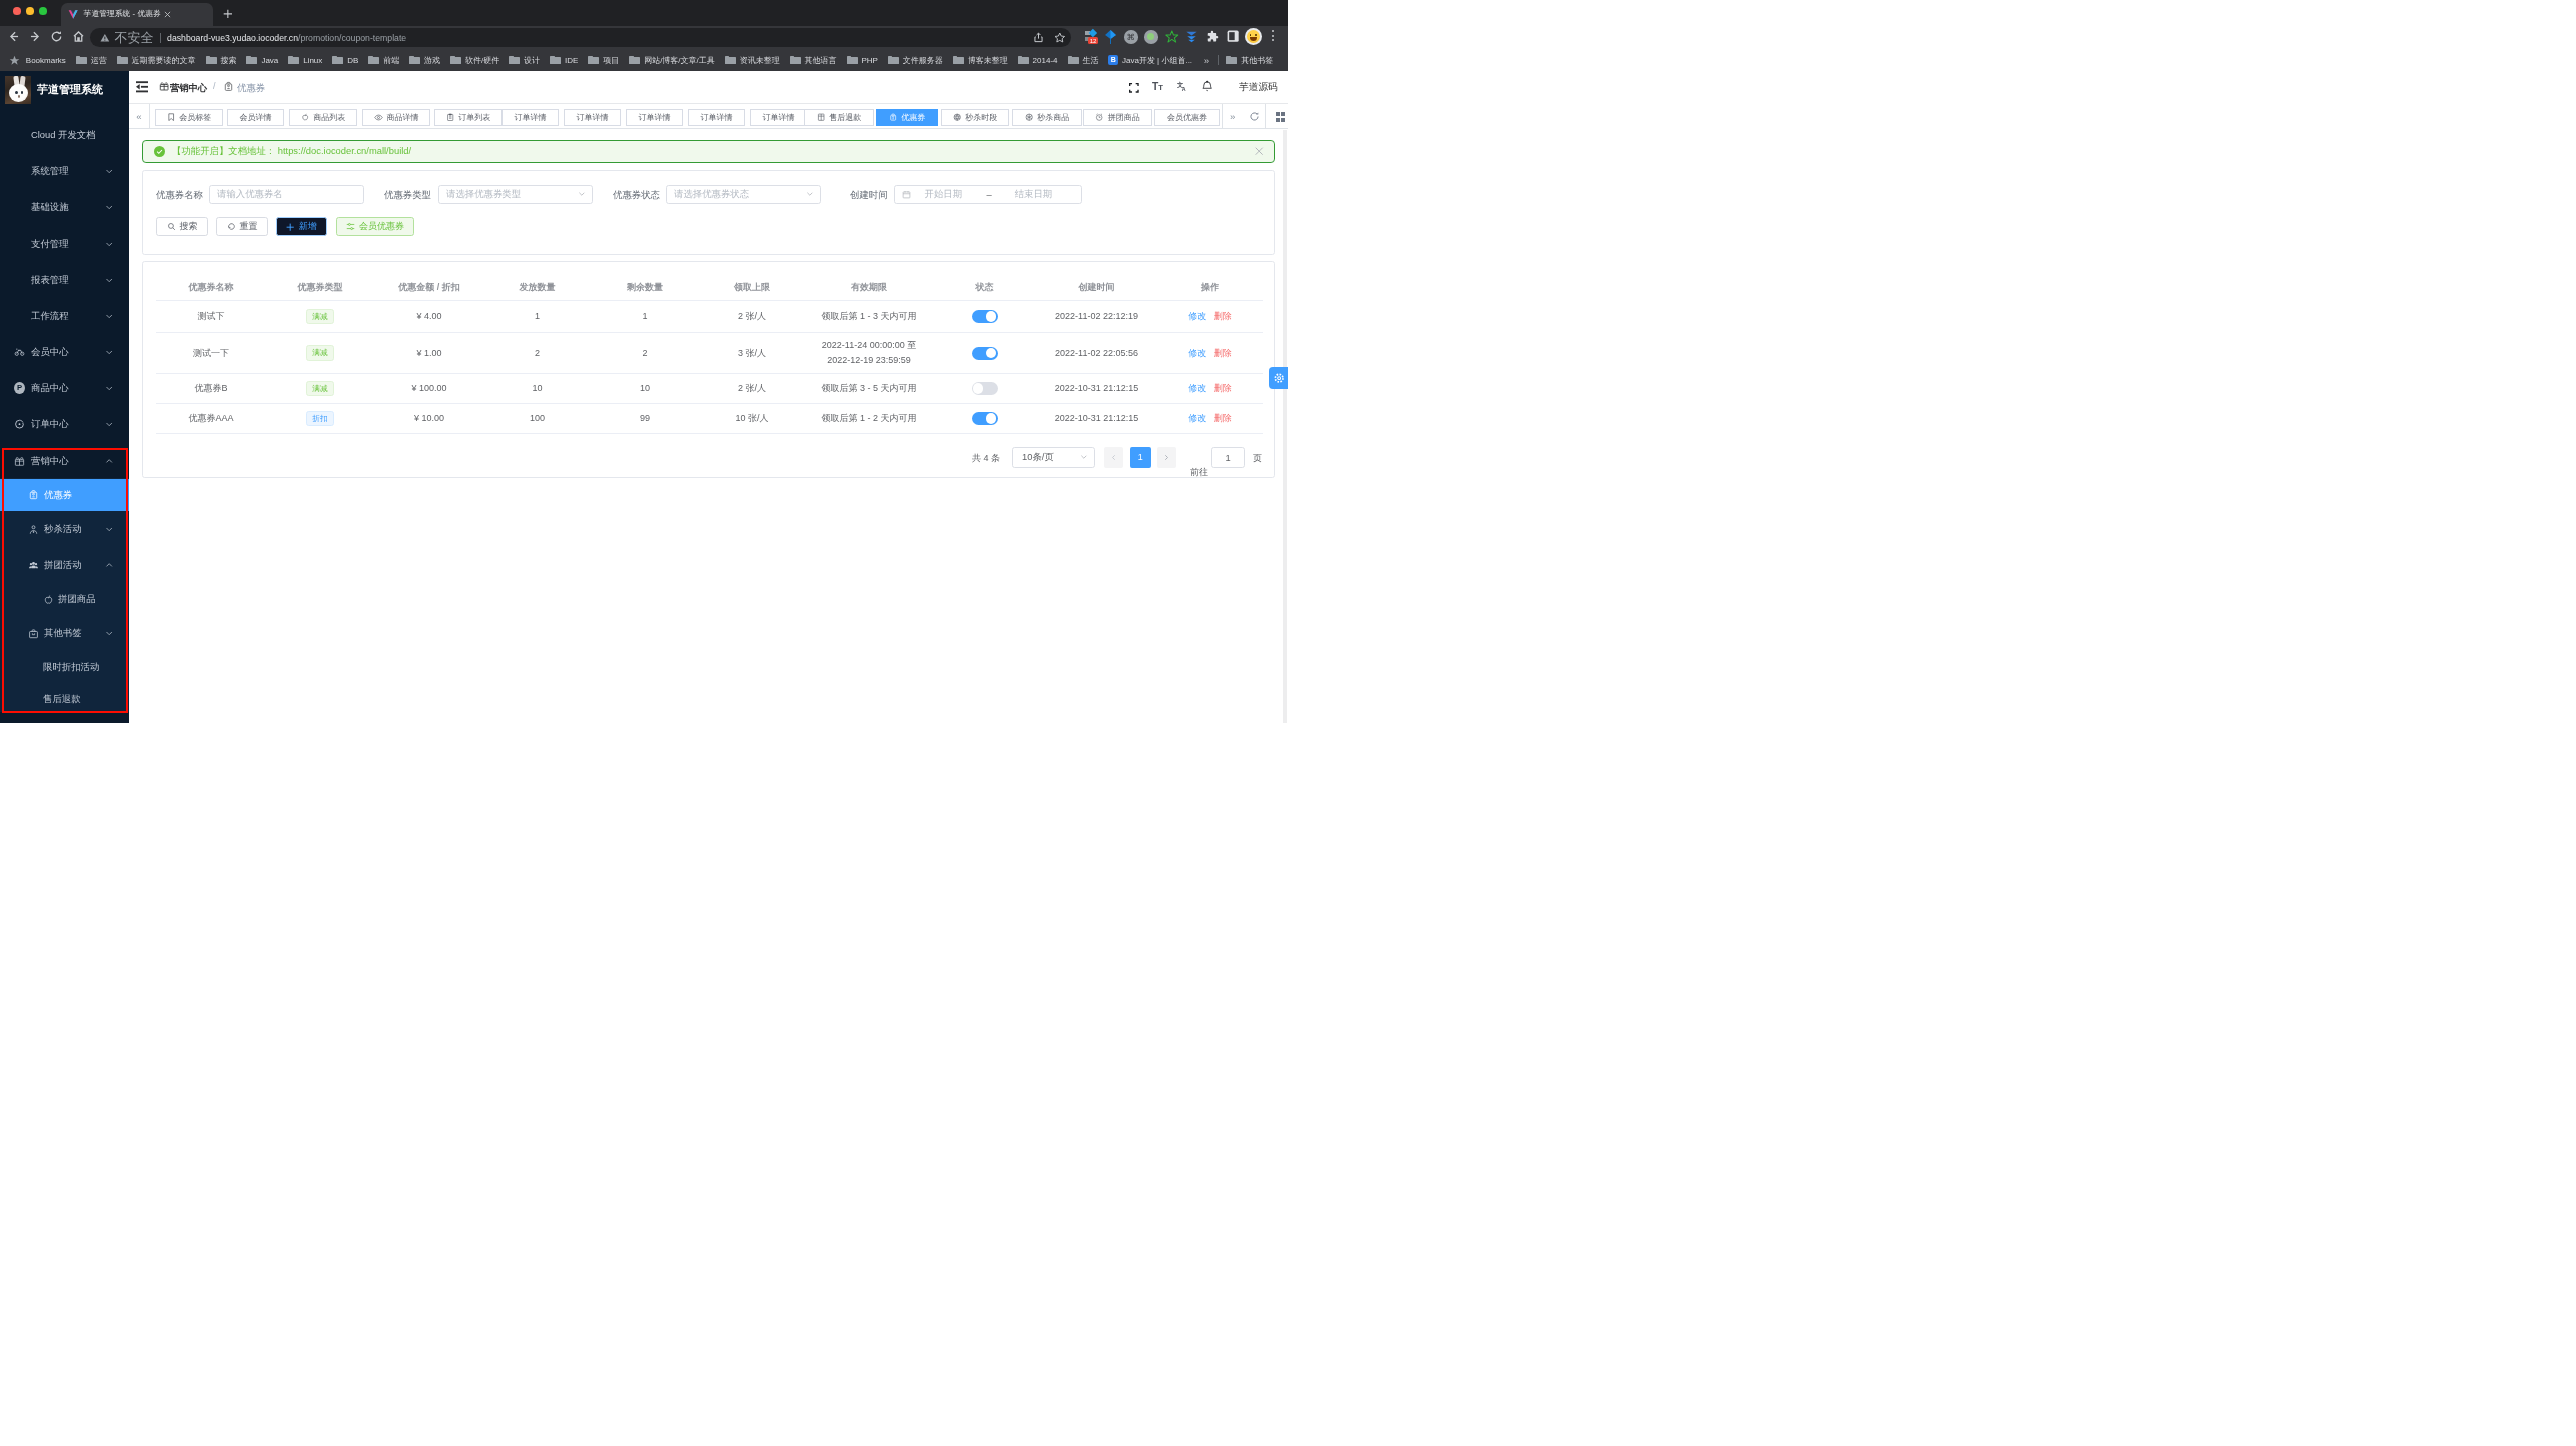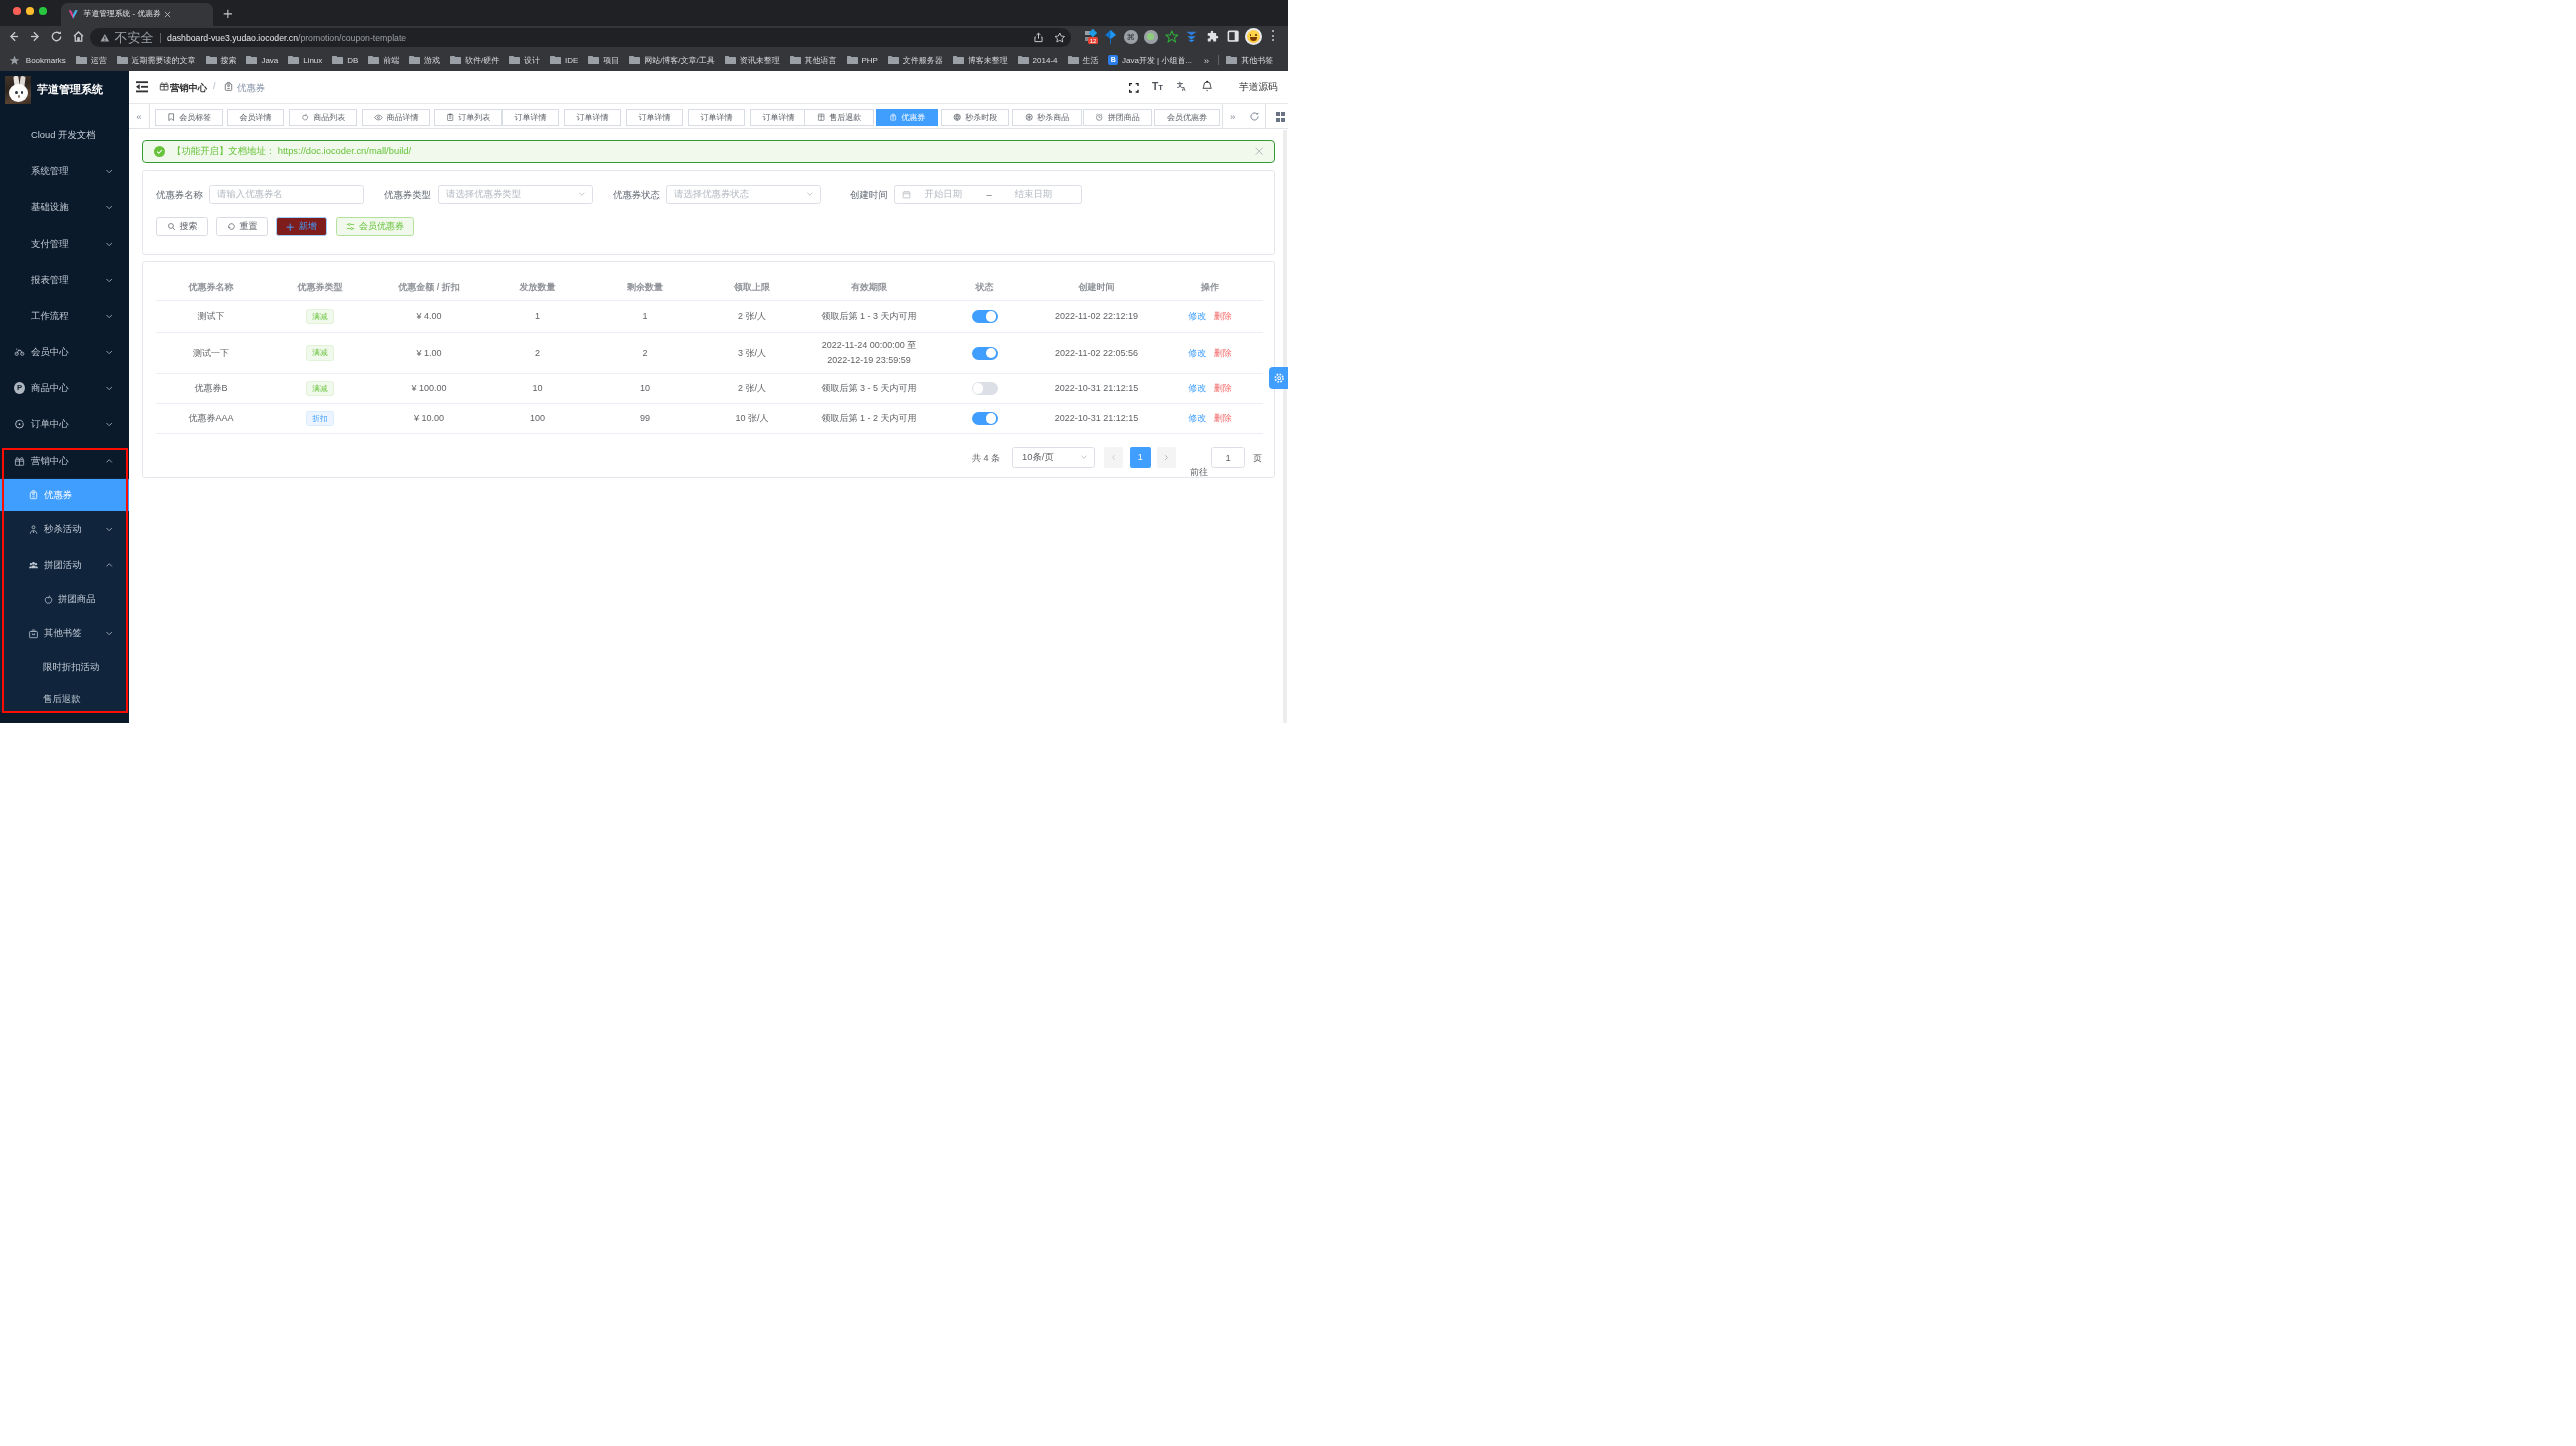--- a/index.html
+++ b/index.html
@@ -583,21 +583,21 @@
     <div class="btn abs" style="left:13px;top:46px;width:52px"><svg width="9" height="9" viewBox="0 0 24 24">
           <g stroke="currentColor" stroke-width="2" fill="none">
             <circle cx="10.5" cy="10.5" r="6.5"></circle>
             <path d="M15.5 15.5 21 21"></path>
           </g>
         </svg>搜索</div>
     <div class="btn abs" style="left:73px;top:46px;width:52px"><svg width="9" height="9" viewBox="0 0 24 24">
           <path d="M4.5 12a7.5 7.5 0 1 1 2.2 5.3" stroke="currentColor" stroke-width="2" fill="none"></path>
           <path d="M4 11l.7 4.2L9 14.5" stroke="currentColor" stroke-width="2" fill="none"></path>
         </svg>重置</div>
-    <div class="btn abs" style="left:133px;top:46px;width:51px;background:#7f1d1d;border-color:#a0cfff;color:#409eff"><svg width="8.4" height="8.4" viewBox="0 0 14 14">
+    <div class="btn abs" style="left:133px;top:46px;width:51px;background:#0f172a;border-color:#a0cfff;color:#409eff"><svg width="8.4" height="8.4" viewBox="0 0 14 14">
           <path d="M7 1v12M1 7h12" stroke="currentColor" stroke-width="1.6"></path>
         </svg>新增</div>
     <div class="btn abs" style="left:193px;top:46px;width:78px;background:#f0f9eb;border-color:#b3e19d;color:#67c23a"><svg width="9" height="9" viewBox="0 0 24 24">
           <g stroke="currentColor" stroke-width="2" fill="none">
             <path d="M2 6.5h20M2 17.5h20"></path>
             <circle cx="9" cy="6.5" r="2.6" fill="#f0f9eb"></circle>
             <circle cx="15" cy="17.5" r="2.6" fill="#f0f9eb"></circle>
           </g>
         </svg>会员优惠券</div>
   </div>

